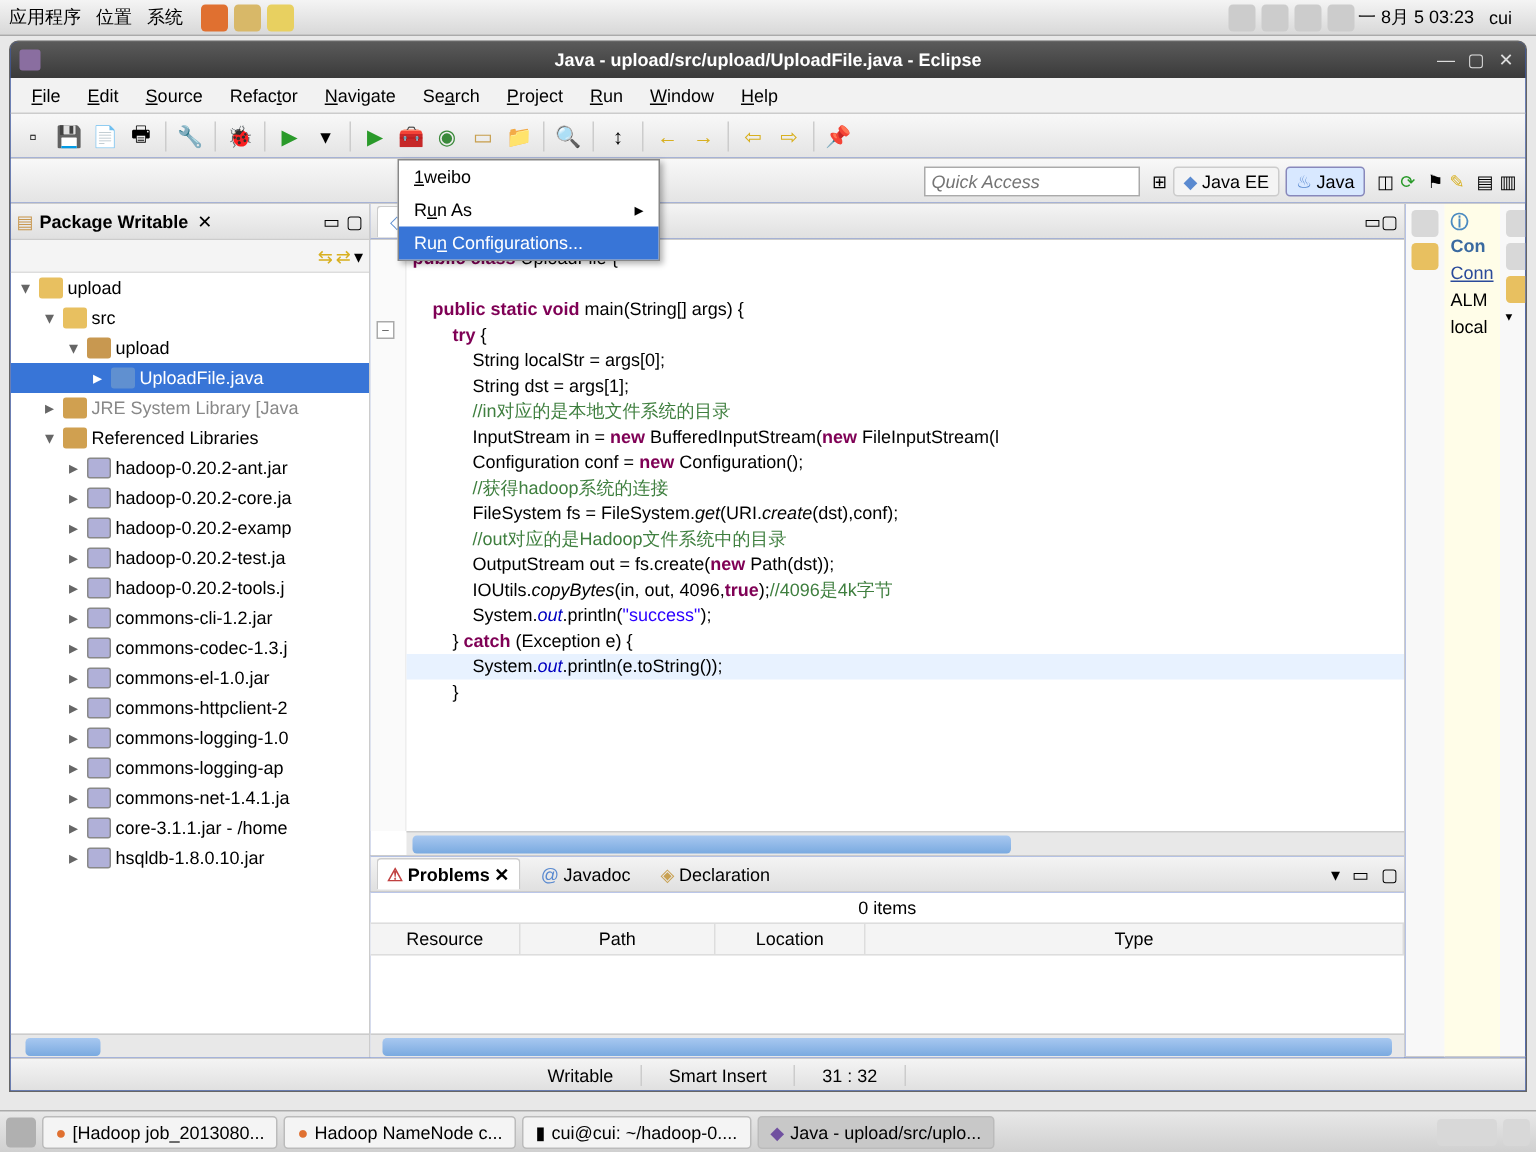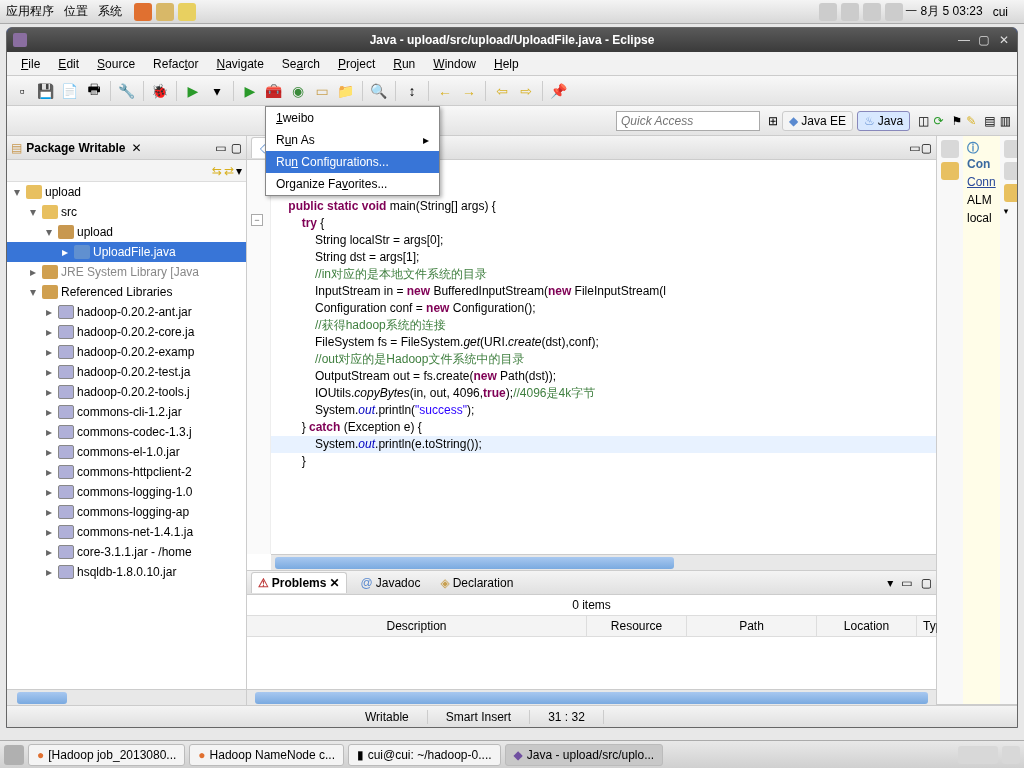--- a/index.html
+++ b/index.html
@@ -374,21 +374,20 @@
               <span>Declaration</span>
             </div>
           <span style="flex:1"></span>
           <span class="tbtn">▾</span>
           <span class="tbtn">▭</span>
           <span class="tbtn">▢</span>
         </div>
         <div class="prob-body">
           <div class="prob-count">0 items</div>
           <div class="prob-headers">
-            <span style="flex:0 0 340px">Description</span>
             <span style="flex:0 0 100px">Resource</span>
             <span style="flex:0 0 130px">Path</span>
             <span style="flex:0 0 100px">Location</span>
             <span style="flex:1">Type</span>
           </div>
           <div class="bp-hscroll">
               <div class="thumb"></div>
             </div>
         </div>
       </div>
@@ -433,23 +432,20 @@
 
 <div class="dropdown">
   <div class="ditem"><span><u>1</u> </span>weibo</div>
   <div class="ditem">
       <span>R<u>u</u>n As</span>
       <span class="arr">▸</span>
     </div>
   <div class="ditem highlight">
       <span>Ru<u>n</u> Configurations...</span>
     </div>
-  <div class="ditem">
-      <span>Organize Fa<u>v</u>orites...</span>
-    </div>
 </div>
 
 <div class="taskbar">
   <span class="r-icon" style="width:20px;height:20px;background:#b0b0b0"></span>
   <div class="task-btn">
       <span style="color:#e07030">●</span>
       <span>[Hadoop job_2013080...</span>
     </div>
   <div class="task-btn">
       <span style="color:#e07030">●</span>

